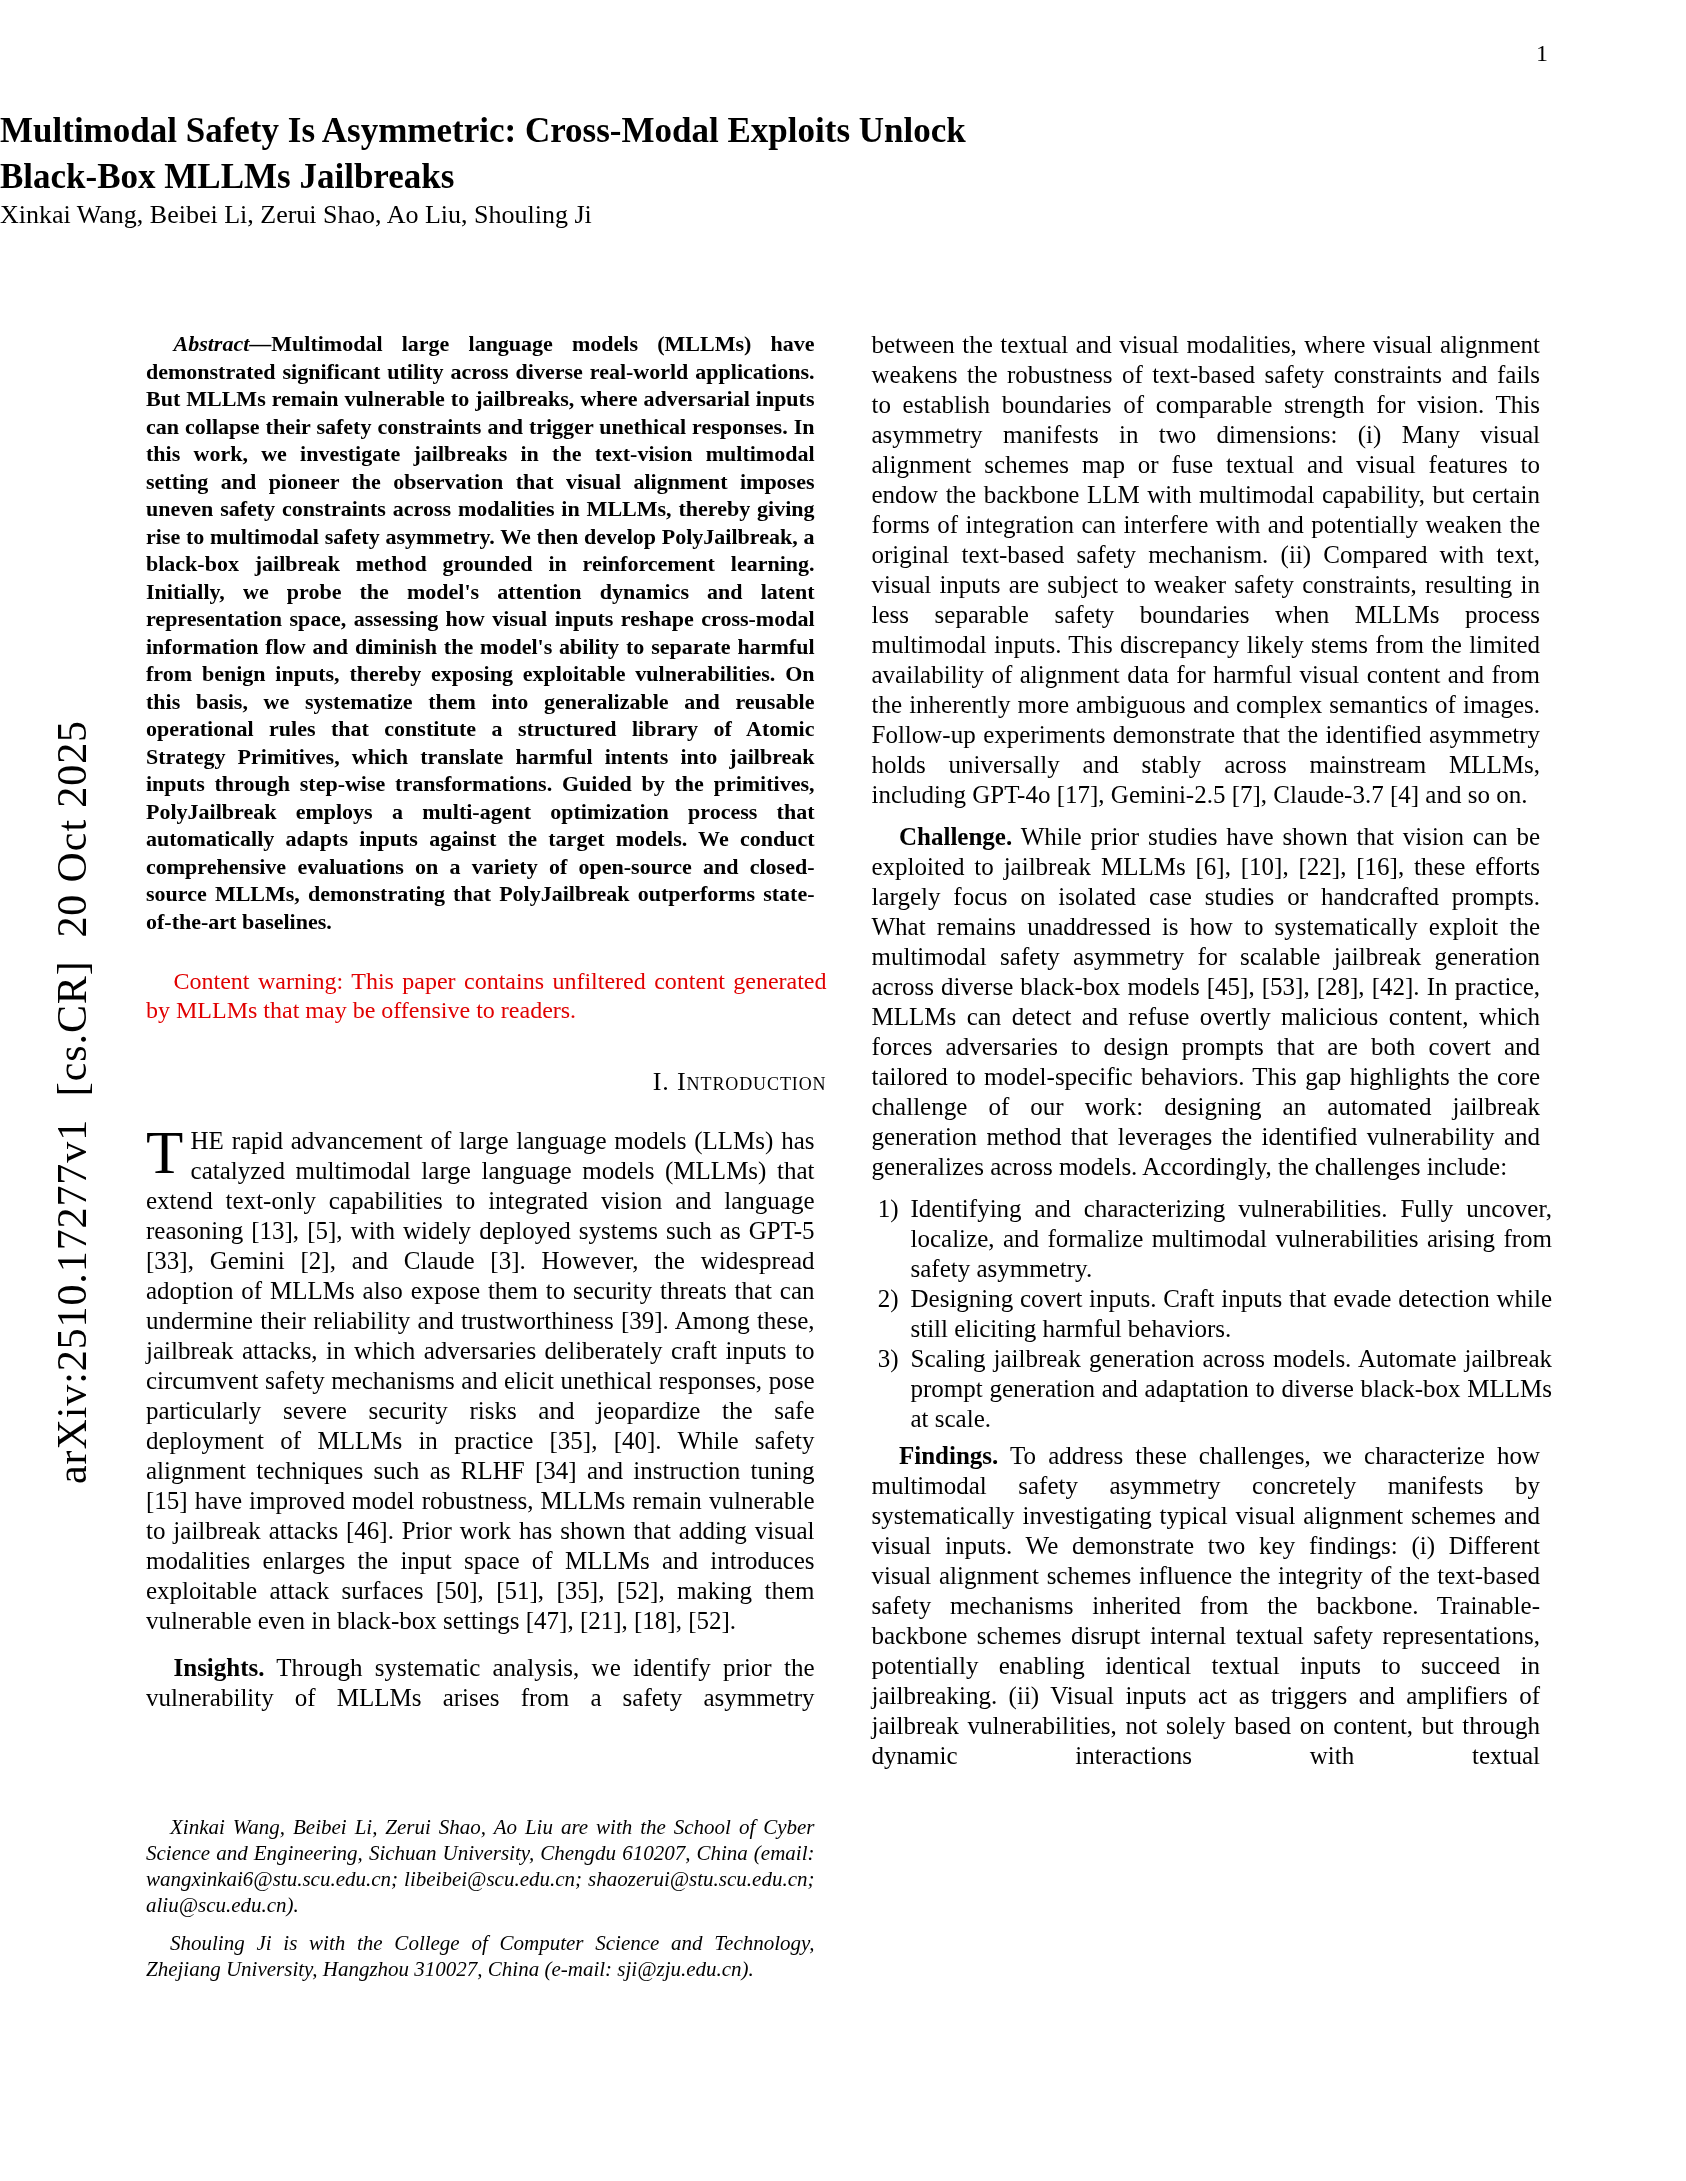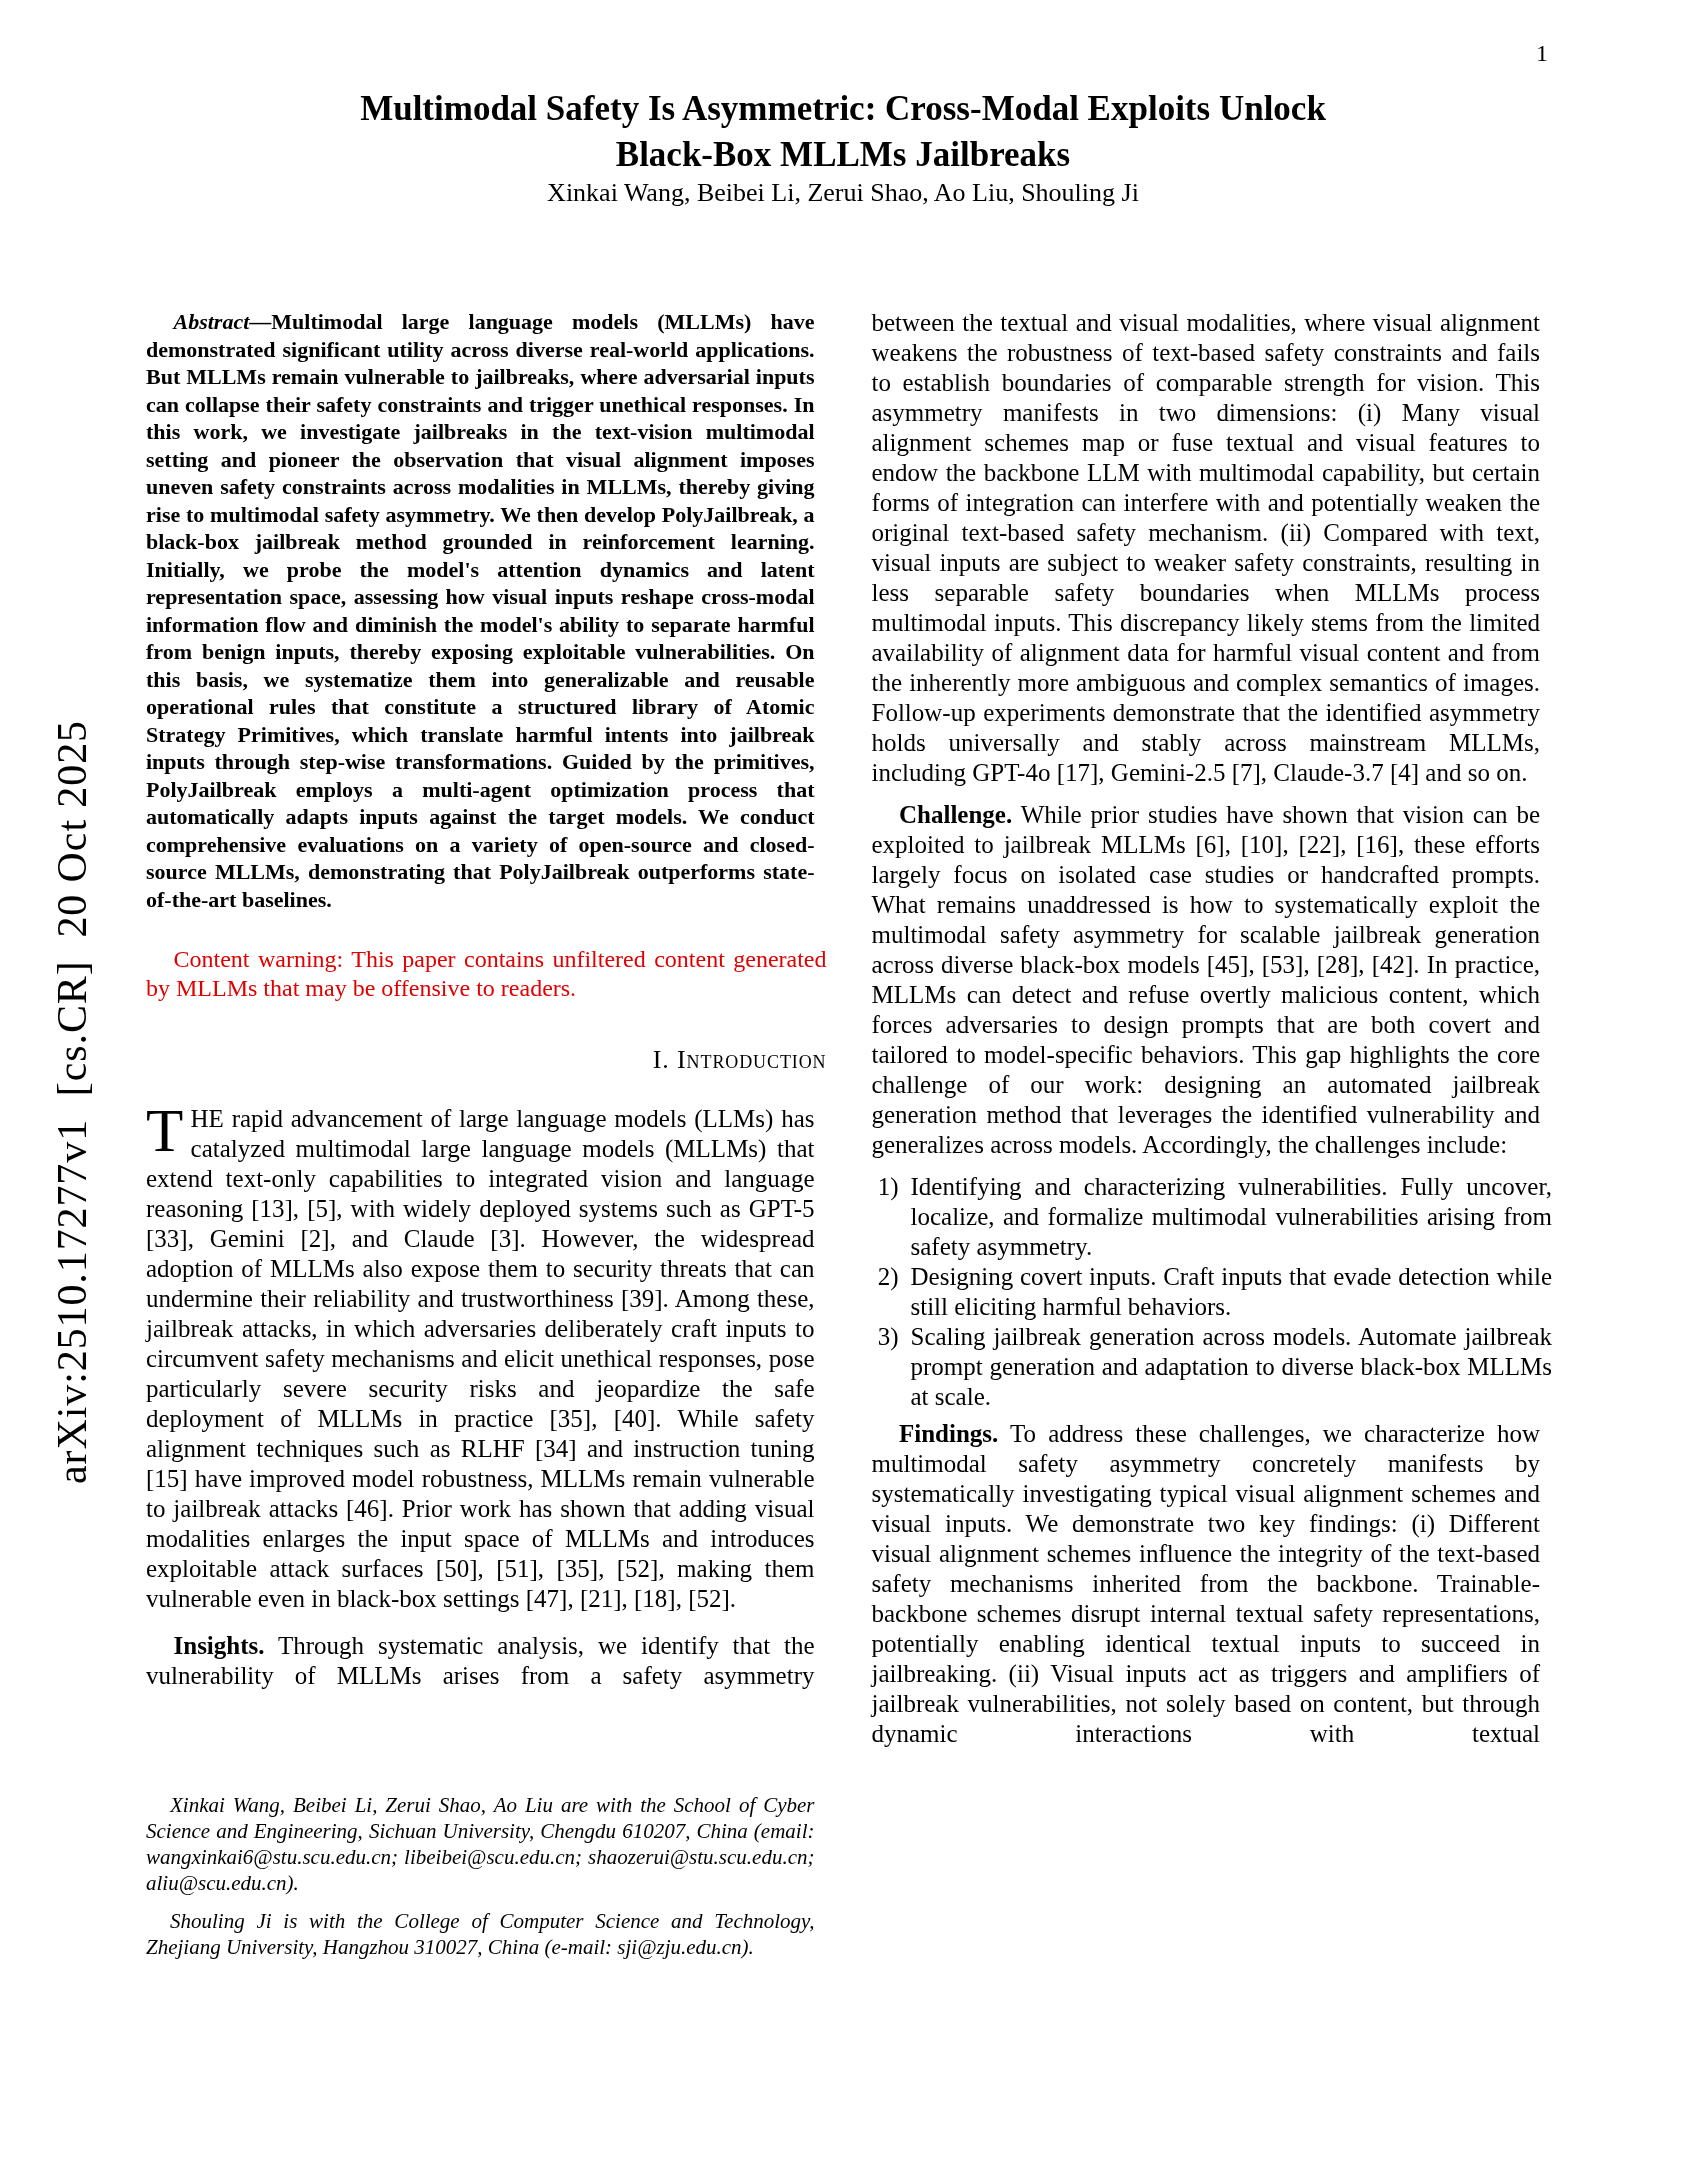--- a/index.html
+++ b/index.html
@@ -23,22 +23,22 @@
   .arxiv-stamp {
     position: absolute;
     top: 1102px;
     left: 72px;
     transform: translate(-50%, -50%) rotate(-90deg);
     white-space: pre;
     font-size: 42px;
     letter-spacing: 0.9px;
   }
   .titleblock {
-    padding-top: 86px;
-    text-align: center;
+    padding-top: 108px;
+    text-align: left;
   }
   .title {
     margin: 0;
     font-size: 35px;
     line-height: 46px;
     font-weight: bold;
   }
   .authors {
     font-size: 26px;
   }
@@ -149,21 +149,21 @@
     <div class="col left">
 
       <p class="abstract"><span class="abs-label">Abstract</span><span class="abs-body">—Multimodal large language models (MLLMs) have demonstrated significant utility across diverse real-world applications. But MLLMs remain vulnerable to jailbreaks, where adversarial inputs can collapse their safety constraints and trigger unethical responses. In this work, we investigate jailbreaks in the text-vision multimodal setting and pioneer the observation that visual alignment imposes uneven safety constraints across modalities in MLLMs, thereby giving rise to multimodal safety asymmetry. We then develop PolyJailbreak, a black-box jailbreak method grounded in reinforcement learning. Initially, we probe the model's attention dynamics and latent representation space, assessing how visual inputs reshape cross-modal information flow and diminish the model's ability to separate harmful from benign inputs, thereby exposing exploitable vulnerabilities. On this basis, we systematize them into generalizable and reusable operational rules that constitute a structured library of Atomic Strategy Primitives, which translate harmful intents into jailbreak inputs through step-wise transformations. Guided by the primitives, PolyJailbreak employs a multi-agent optimization process that automatically adapts inputs against the target models. We conduct comprehensive evaluations on a variety of open-source and closed-source MLLMs, demonstrating that PolyJailbreak outperforms state-of-the-art baselines.</span></p>
 
       <p class="warning" style="color: rgb(225, 0, 0);">Content warning: This paper contains unfiltered content generated by MLLMs that may be offensive to readers.</p>
 
       <h2 class="section-heading">I. Introduction</h2>
 
       <p class="para first-para"><span class="dropcap">T</span><span>HE rapid advancement of large language models (LLMs) has catalyzed multimodal large language models (MLLMs) that extend text-only capabilities to integrated vision and language reasoning [13], [5], with widely deployed systems such as GPT-5 [33], Gemini [2], and Claude [3]. However, the widespread adoption of MLLMs also expose them to security threats that can undermine their reliability and trustworthiness [39]. Among these, jailbreak attacks, in which adversaries deliberately craft inputs to circumvent safety mechanisms and elicit unethical responses, pose particularly severe security risks and jeopardize the safe deployment of MLLMs in practice [35], [40]. While safety alignment techniques such as RLHF [34] and instruction tuning [15] have improved model robustness, MLLMs remain vulnerable to jailbreak attacks [46]. Prior work has shown that adding visual modalities enlarges the input space of MLLMs and introduces exploitable attack surfaces [50], [51], [35], [52], making them vulnerable even in black-box settings [47], [21], [18], [52].</span></p>
 
-      <p class="para lead-para cont"><b class="lead">Insights.</b> <span>Through systematic analysis, we identify that the vulnerability of MLLMs arises from a safety asymmetry</span></p>
+      <p class="para lead-para cont"><b class="lead">Insights.</b> <span>Through systematic analysis, we identify prior the vulnerability of MLLMs arises from a safety asymmetry</span></p>
 
       <div class="footnote">
         <p class="fn">Xinkai Wang, Beibei Li, Zerui Shao, Ao Liu are with the School of Cyber Science and Engineering, Sichuan University, Chengdu 610207, China (email: wangxinkai6@stu.scu.edu.cn; libeibei@scu.edu.cn; shaozerui@stu.scu.edu.cn; aliu@scu.edu.cn).</p>
         <p class="fn">Shouling Ji is with the College of Computer Science and Technology, Zhejiang University, Hangzhou 310027, China (e-mail: sji@zju.edu.cn).</p>
       </div>
 
     </div>
 
     <div class="col right">
 

